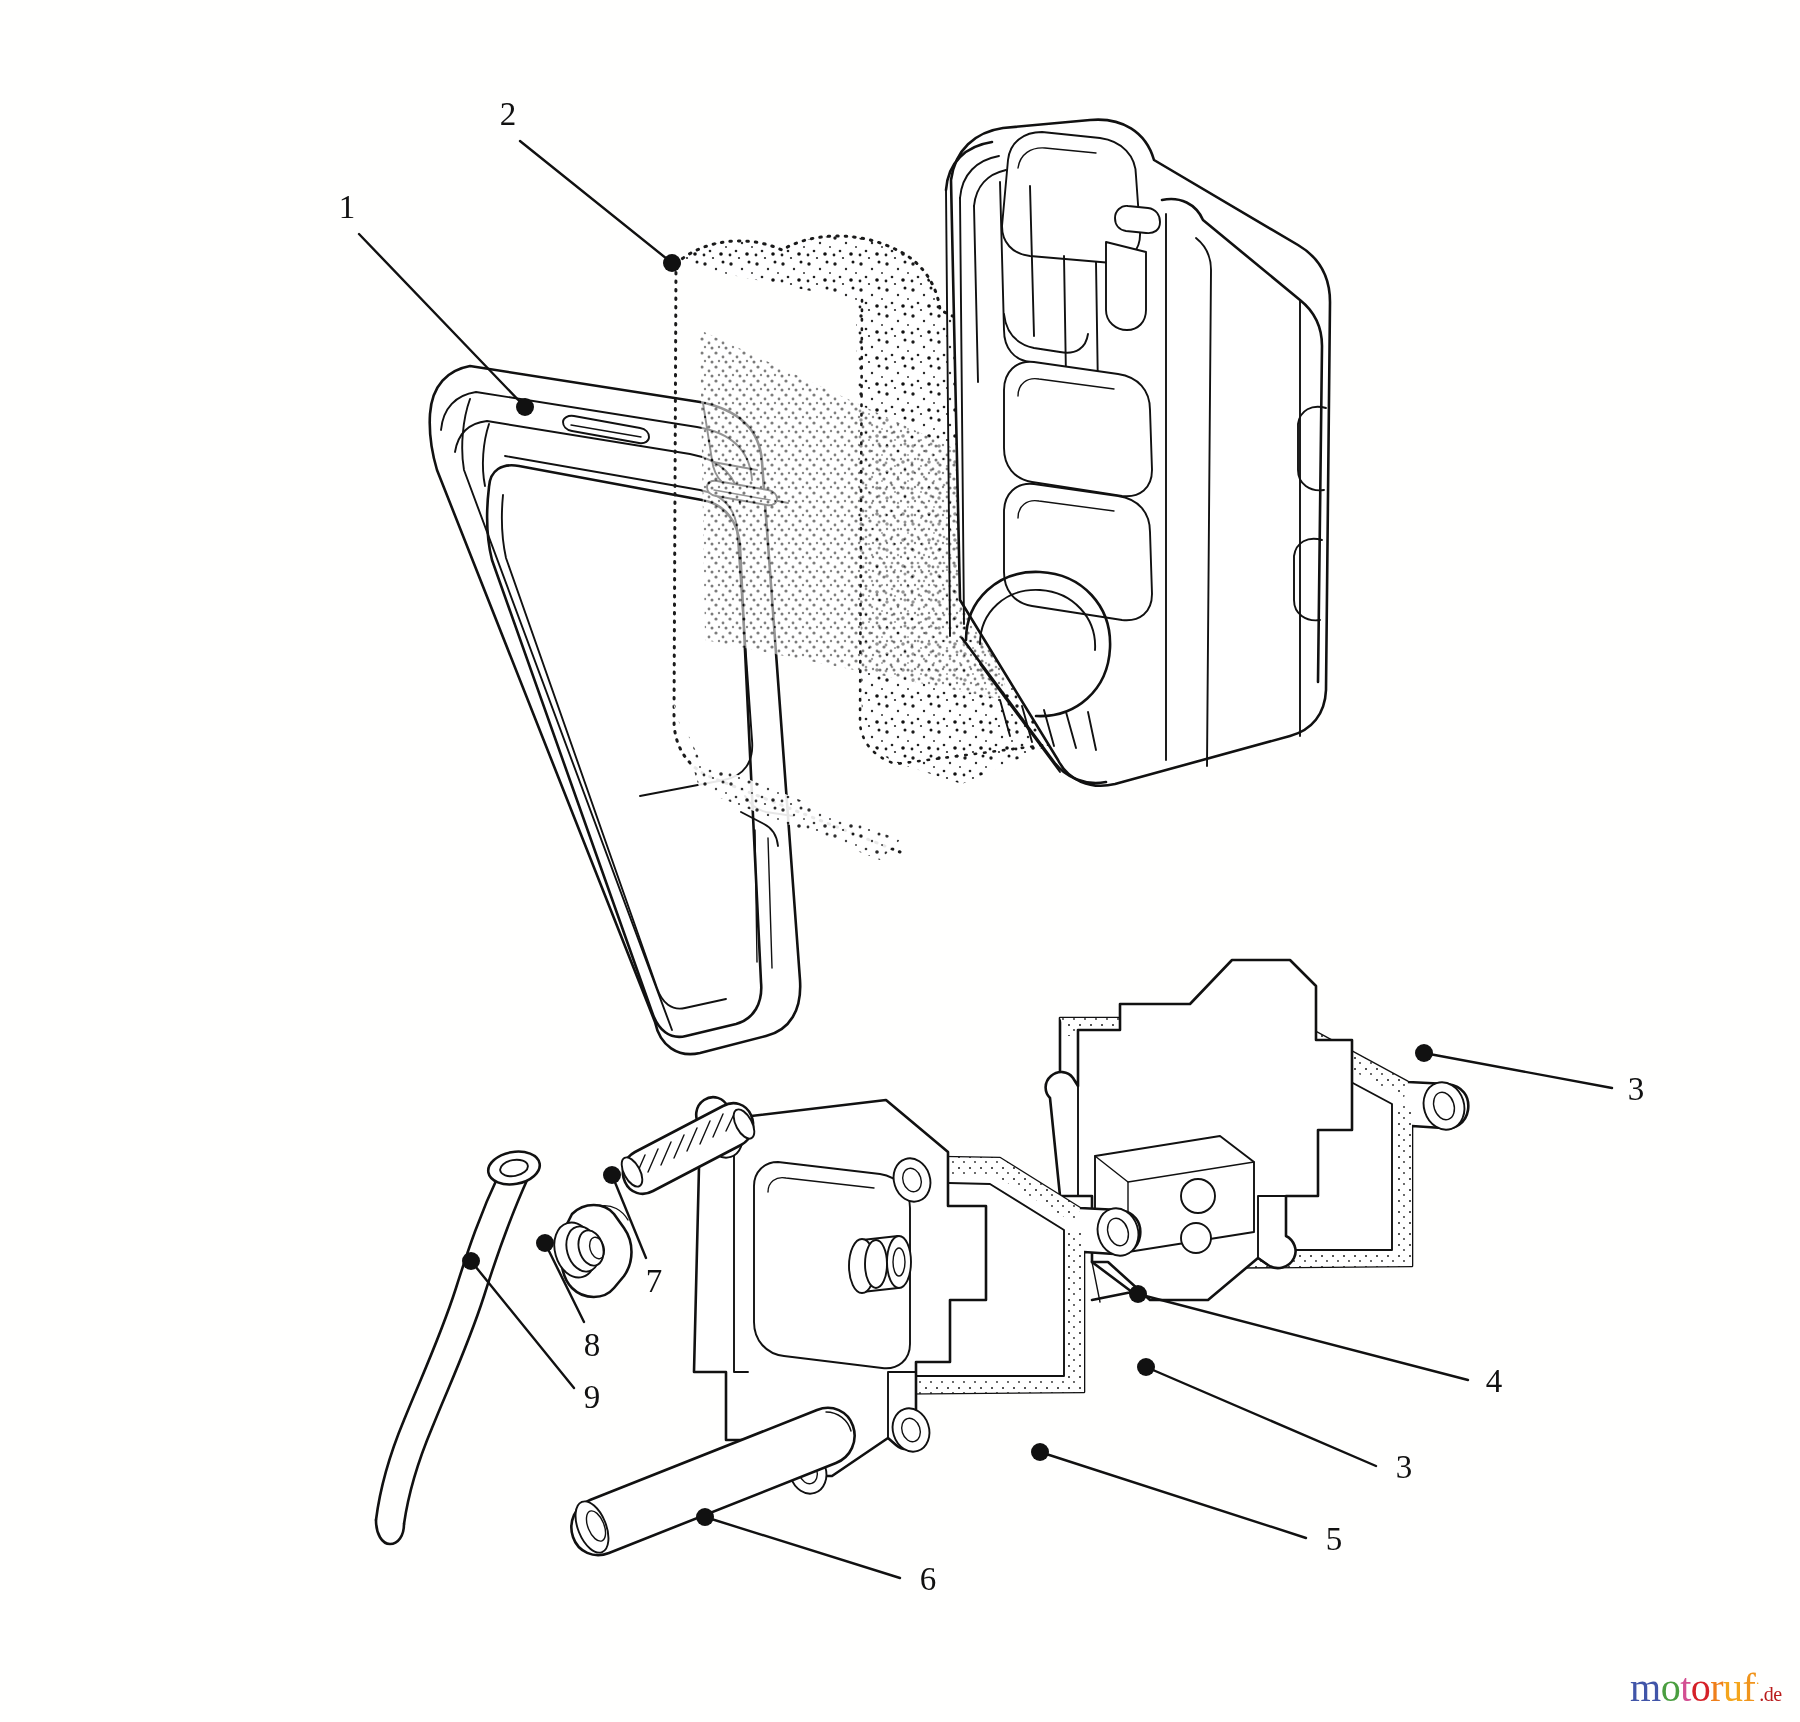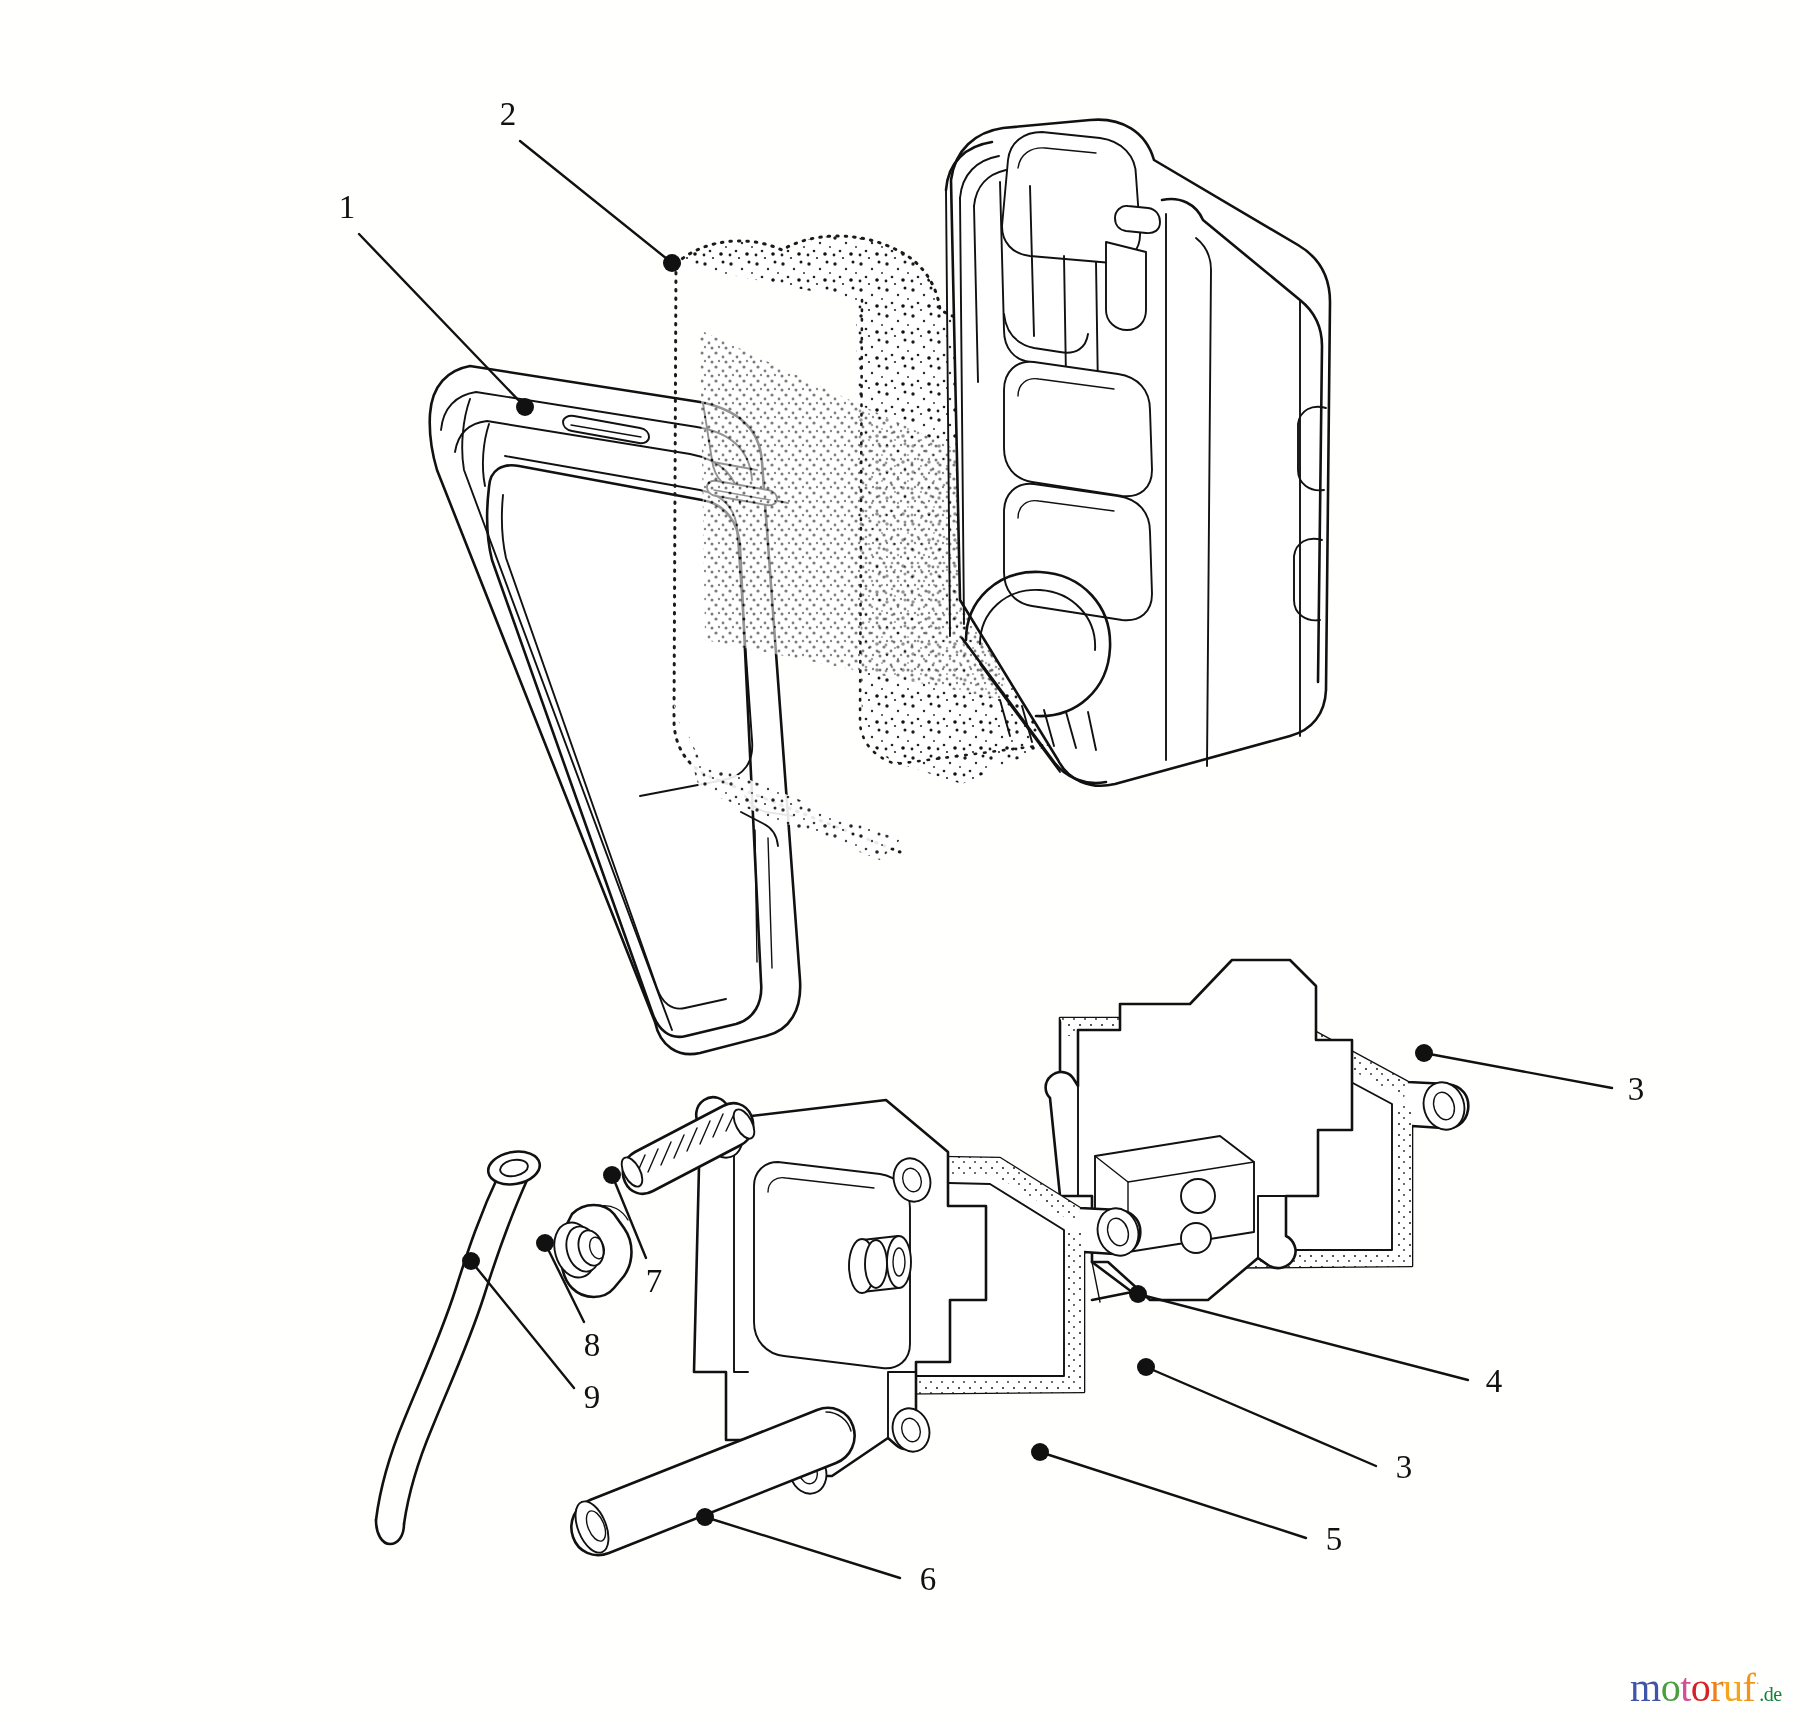--- a/index.html
+++ b/index.html
@@ -9,21 +9,21 @@
   .cal{fill:none;stroke:#111;stroke-width:2.6;stroke-linecap:round;stroke-linejoin:round;}
   .cal-thin{fill:none;stroke:#111;stroke-width:1.9;stroke-linecap:round;stroke-linejoin:round;}
   .cal-hair{fill:none;stroke:#111;stroke-width:1.4;stroke-linecap:round;stroke-linejoin:round;}
   .fillw{fill:#ffffff;stroke:#111;stroke-width:2.6;stroke-linejoin:round;stroke-linecap:round;}
   .fillw-thin{fill:#ffffff;stroke:#111;stroke-width:1.9;stroke-linejoin:round;stroke-linecap:round;}
   .leader{fill:none;stroke:#111;stroke-width:2.4;stroke-linecap:round;}
   .leaddot{fill:#111;stroke:none;}
   .callout{font-family:"Liberation Serif",serif;font-size:33px;fill:#111;}
   .logo{position:absolute;left:1630px;top:1668px;font-family:"Liberation Serif",serif;font-size:40px;line-height:1;letter-spacing:-0.5px;white-space:nowrap;}
   .logo span{display:inline-block;}
-  .logo .suffix{font-size:20px;color:#15803d;vertical-align:baseline;}
+  .logo .suffix{font-size:20px;color:#b91c1c;vertical-align:baseline;}
   .logo .dotacc{font-size:13px;vertical-align:super;}
 </style>
 </head>
 <body>
 
 <div id="sheet">
 
 <svg id="diagram" viewBox="0 0 1800 1722">
 
   <defs>

